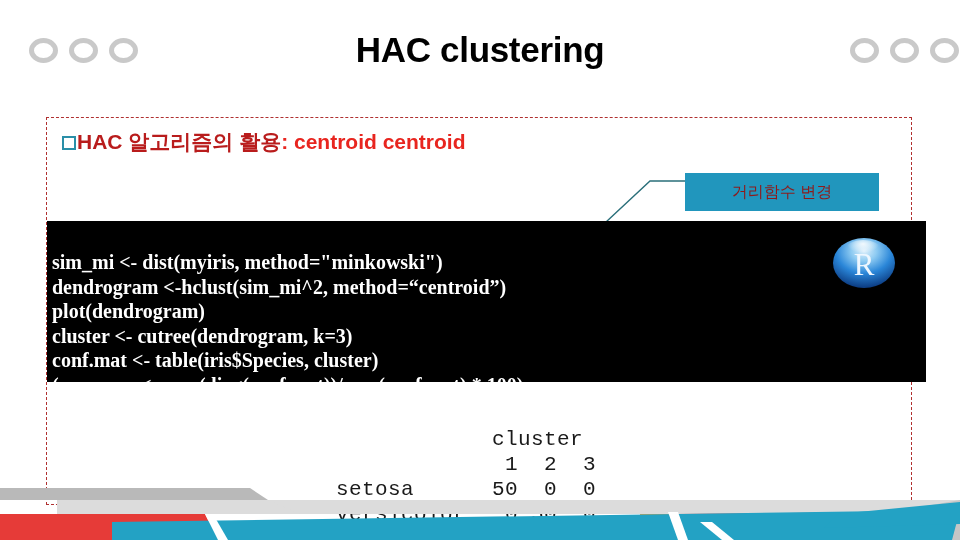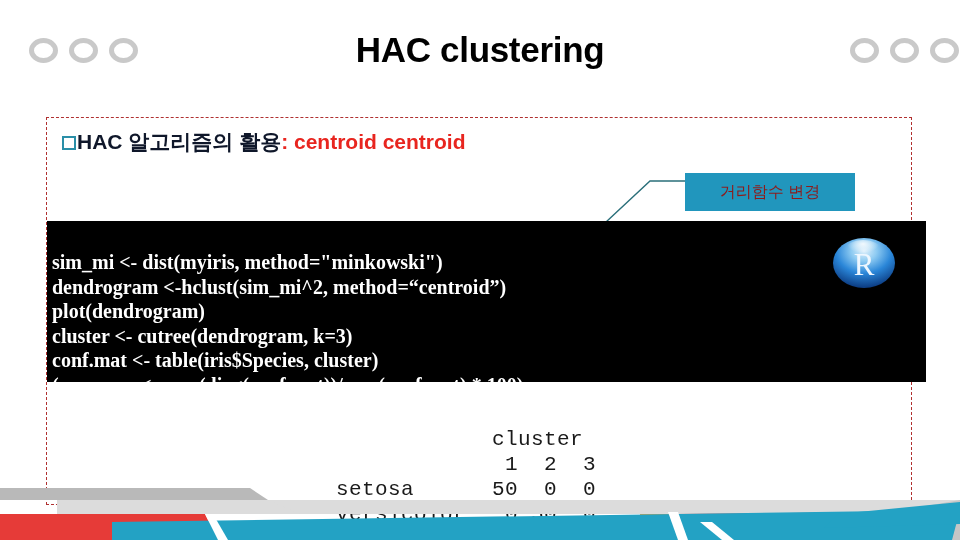--- a/index.html
+++ b/index.html
@@ -76,32 +76,32 @@
   #subheading .bullet-square {
     display: inline-block;
     width: 14px;
     height: 14px;
     border: 2px solid #2a8fa8;
     box-sizing: border-box;
     vertical-align: -1px;
     margin-right: 1px;
   }
   #subheading .sub-ko {
-    color: #0f172a;
+    color: #b91c1c;
   }
   #subheading .sub-en {
     color: #e8251f;
   }
 
   
   #callout-box {
     position: absolute;
     left: 685px;
     top: 173px;
-    width: 170px;
+    width: 194px;
     height: 38px;
     background: #2196bd;
     display: flex;
     align-items: center;
     justify-content: center;
   }
   #callout-label {
     font-family: "Liberation Sans", sans-serif;
     font-size: 16px;
     color: #8f1a1a;

